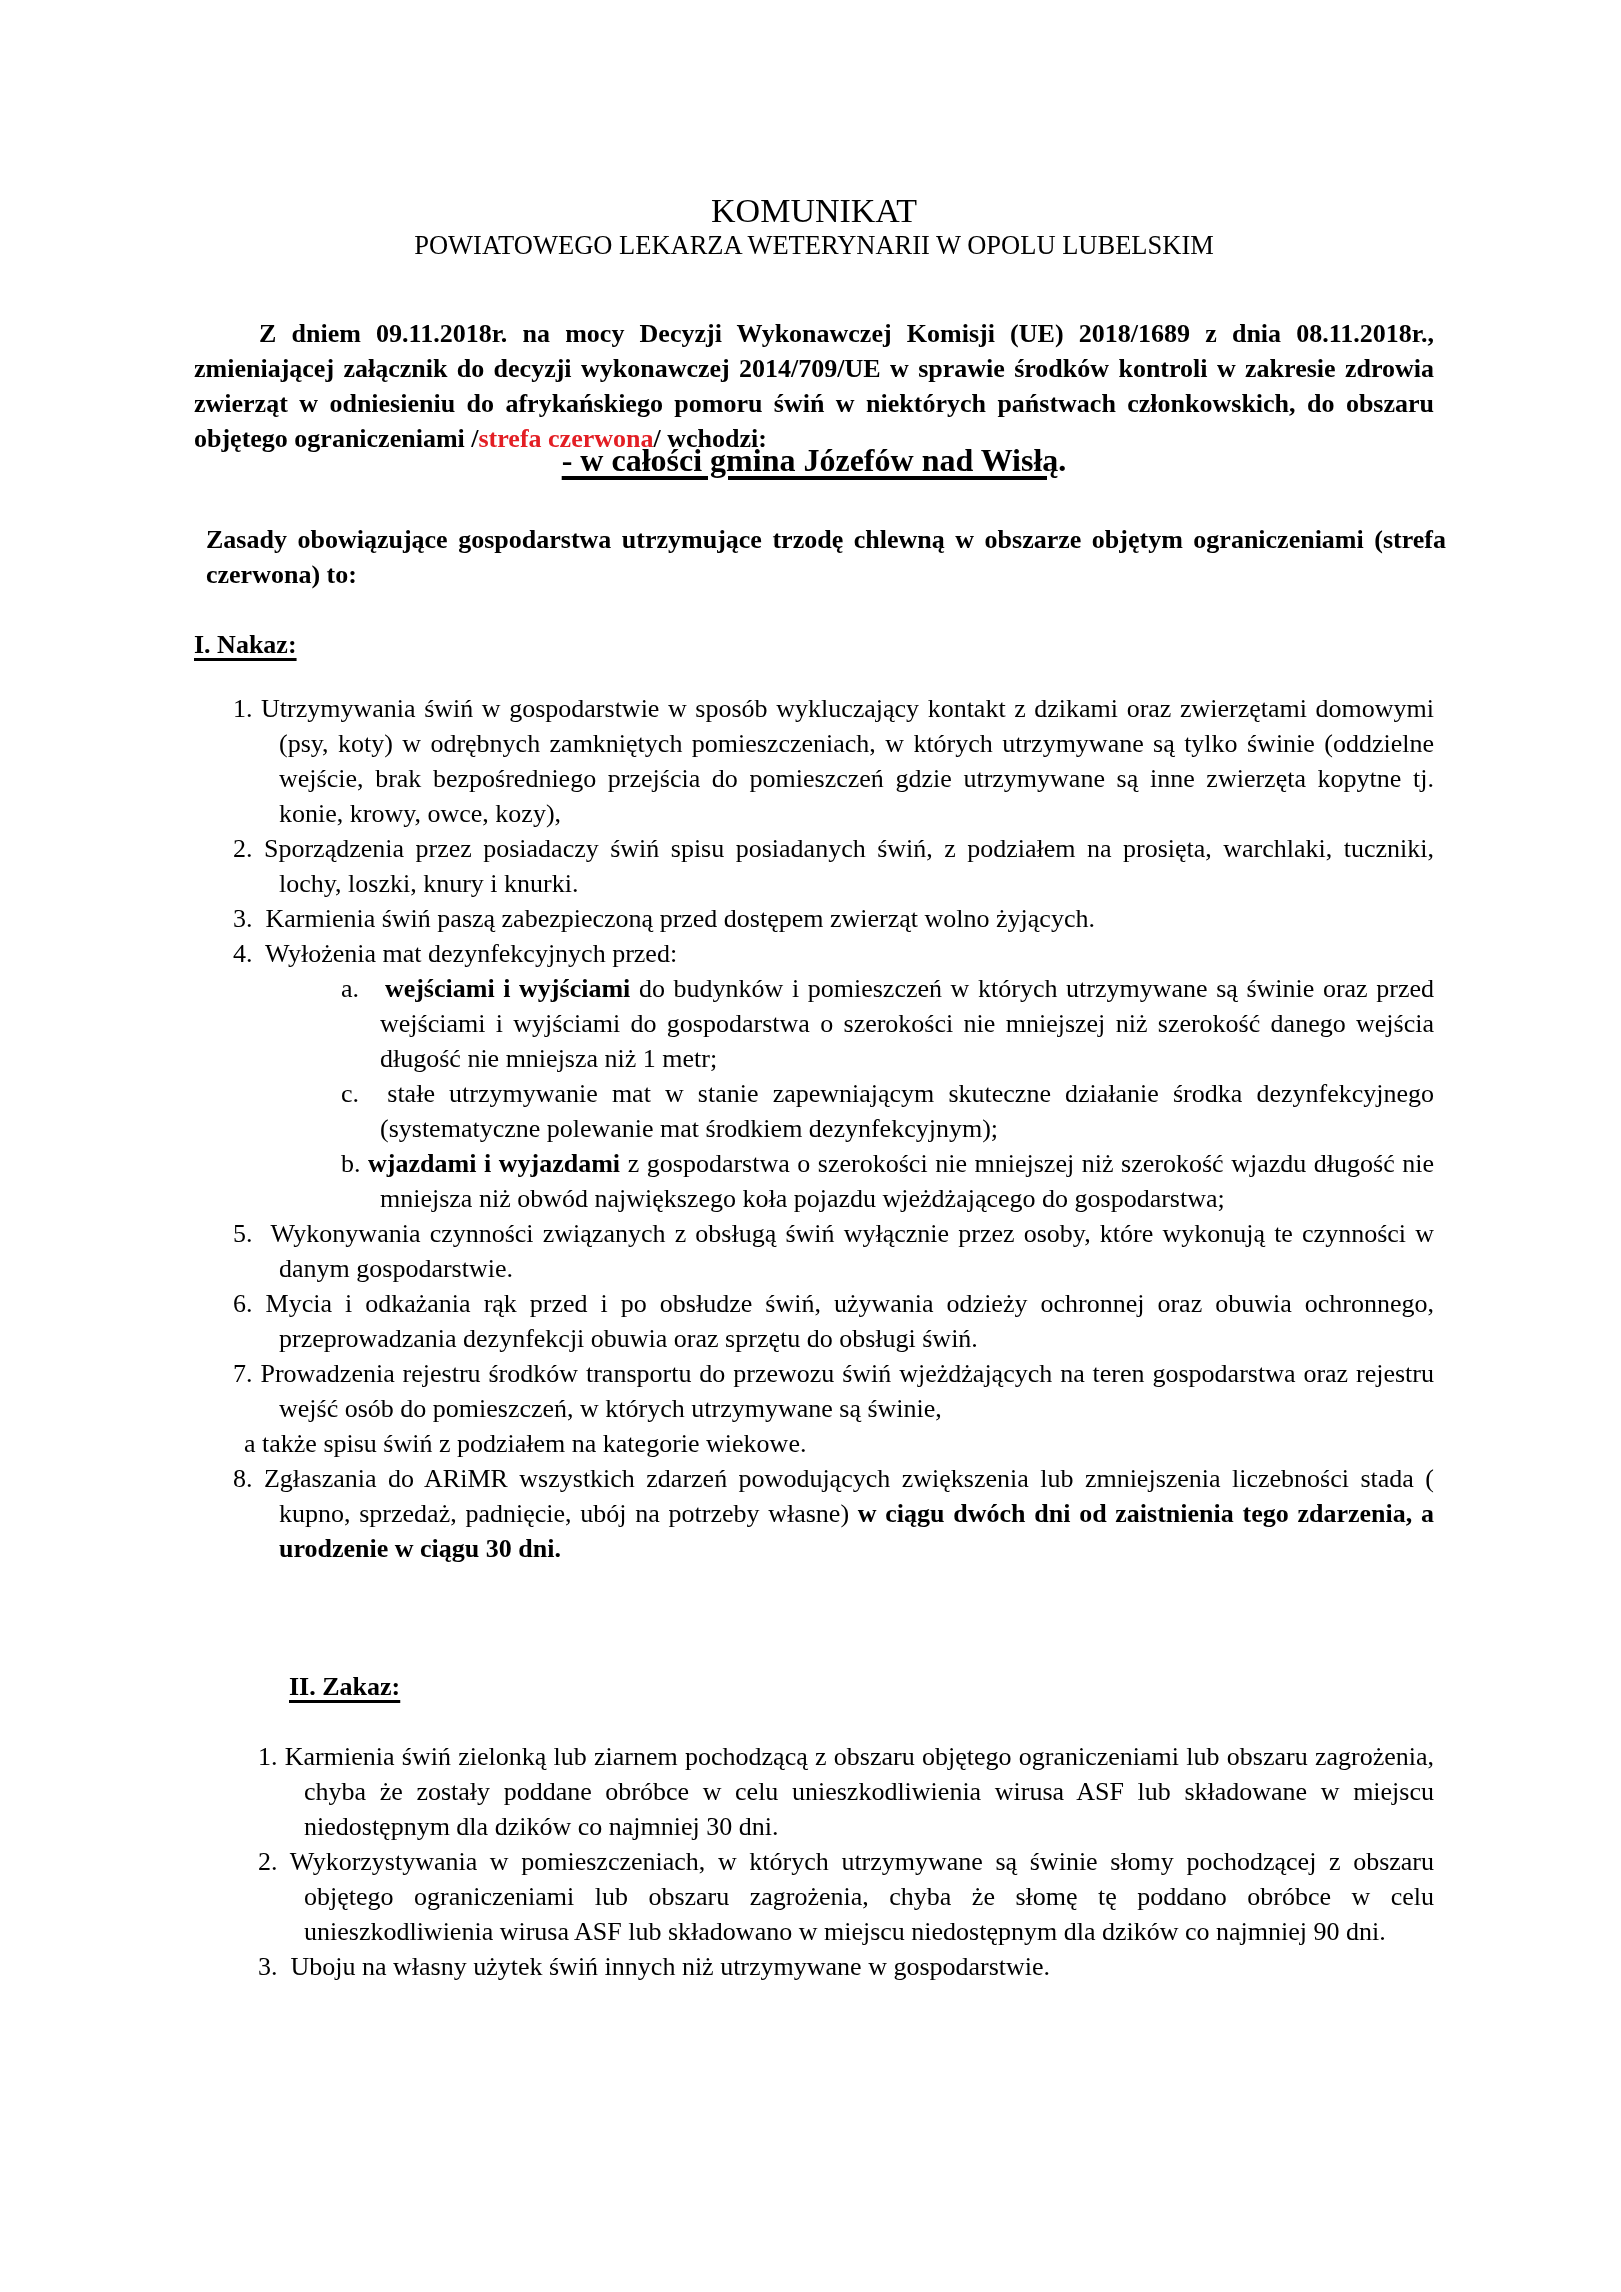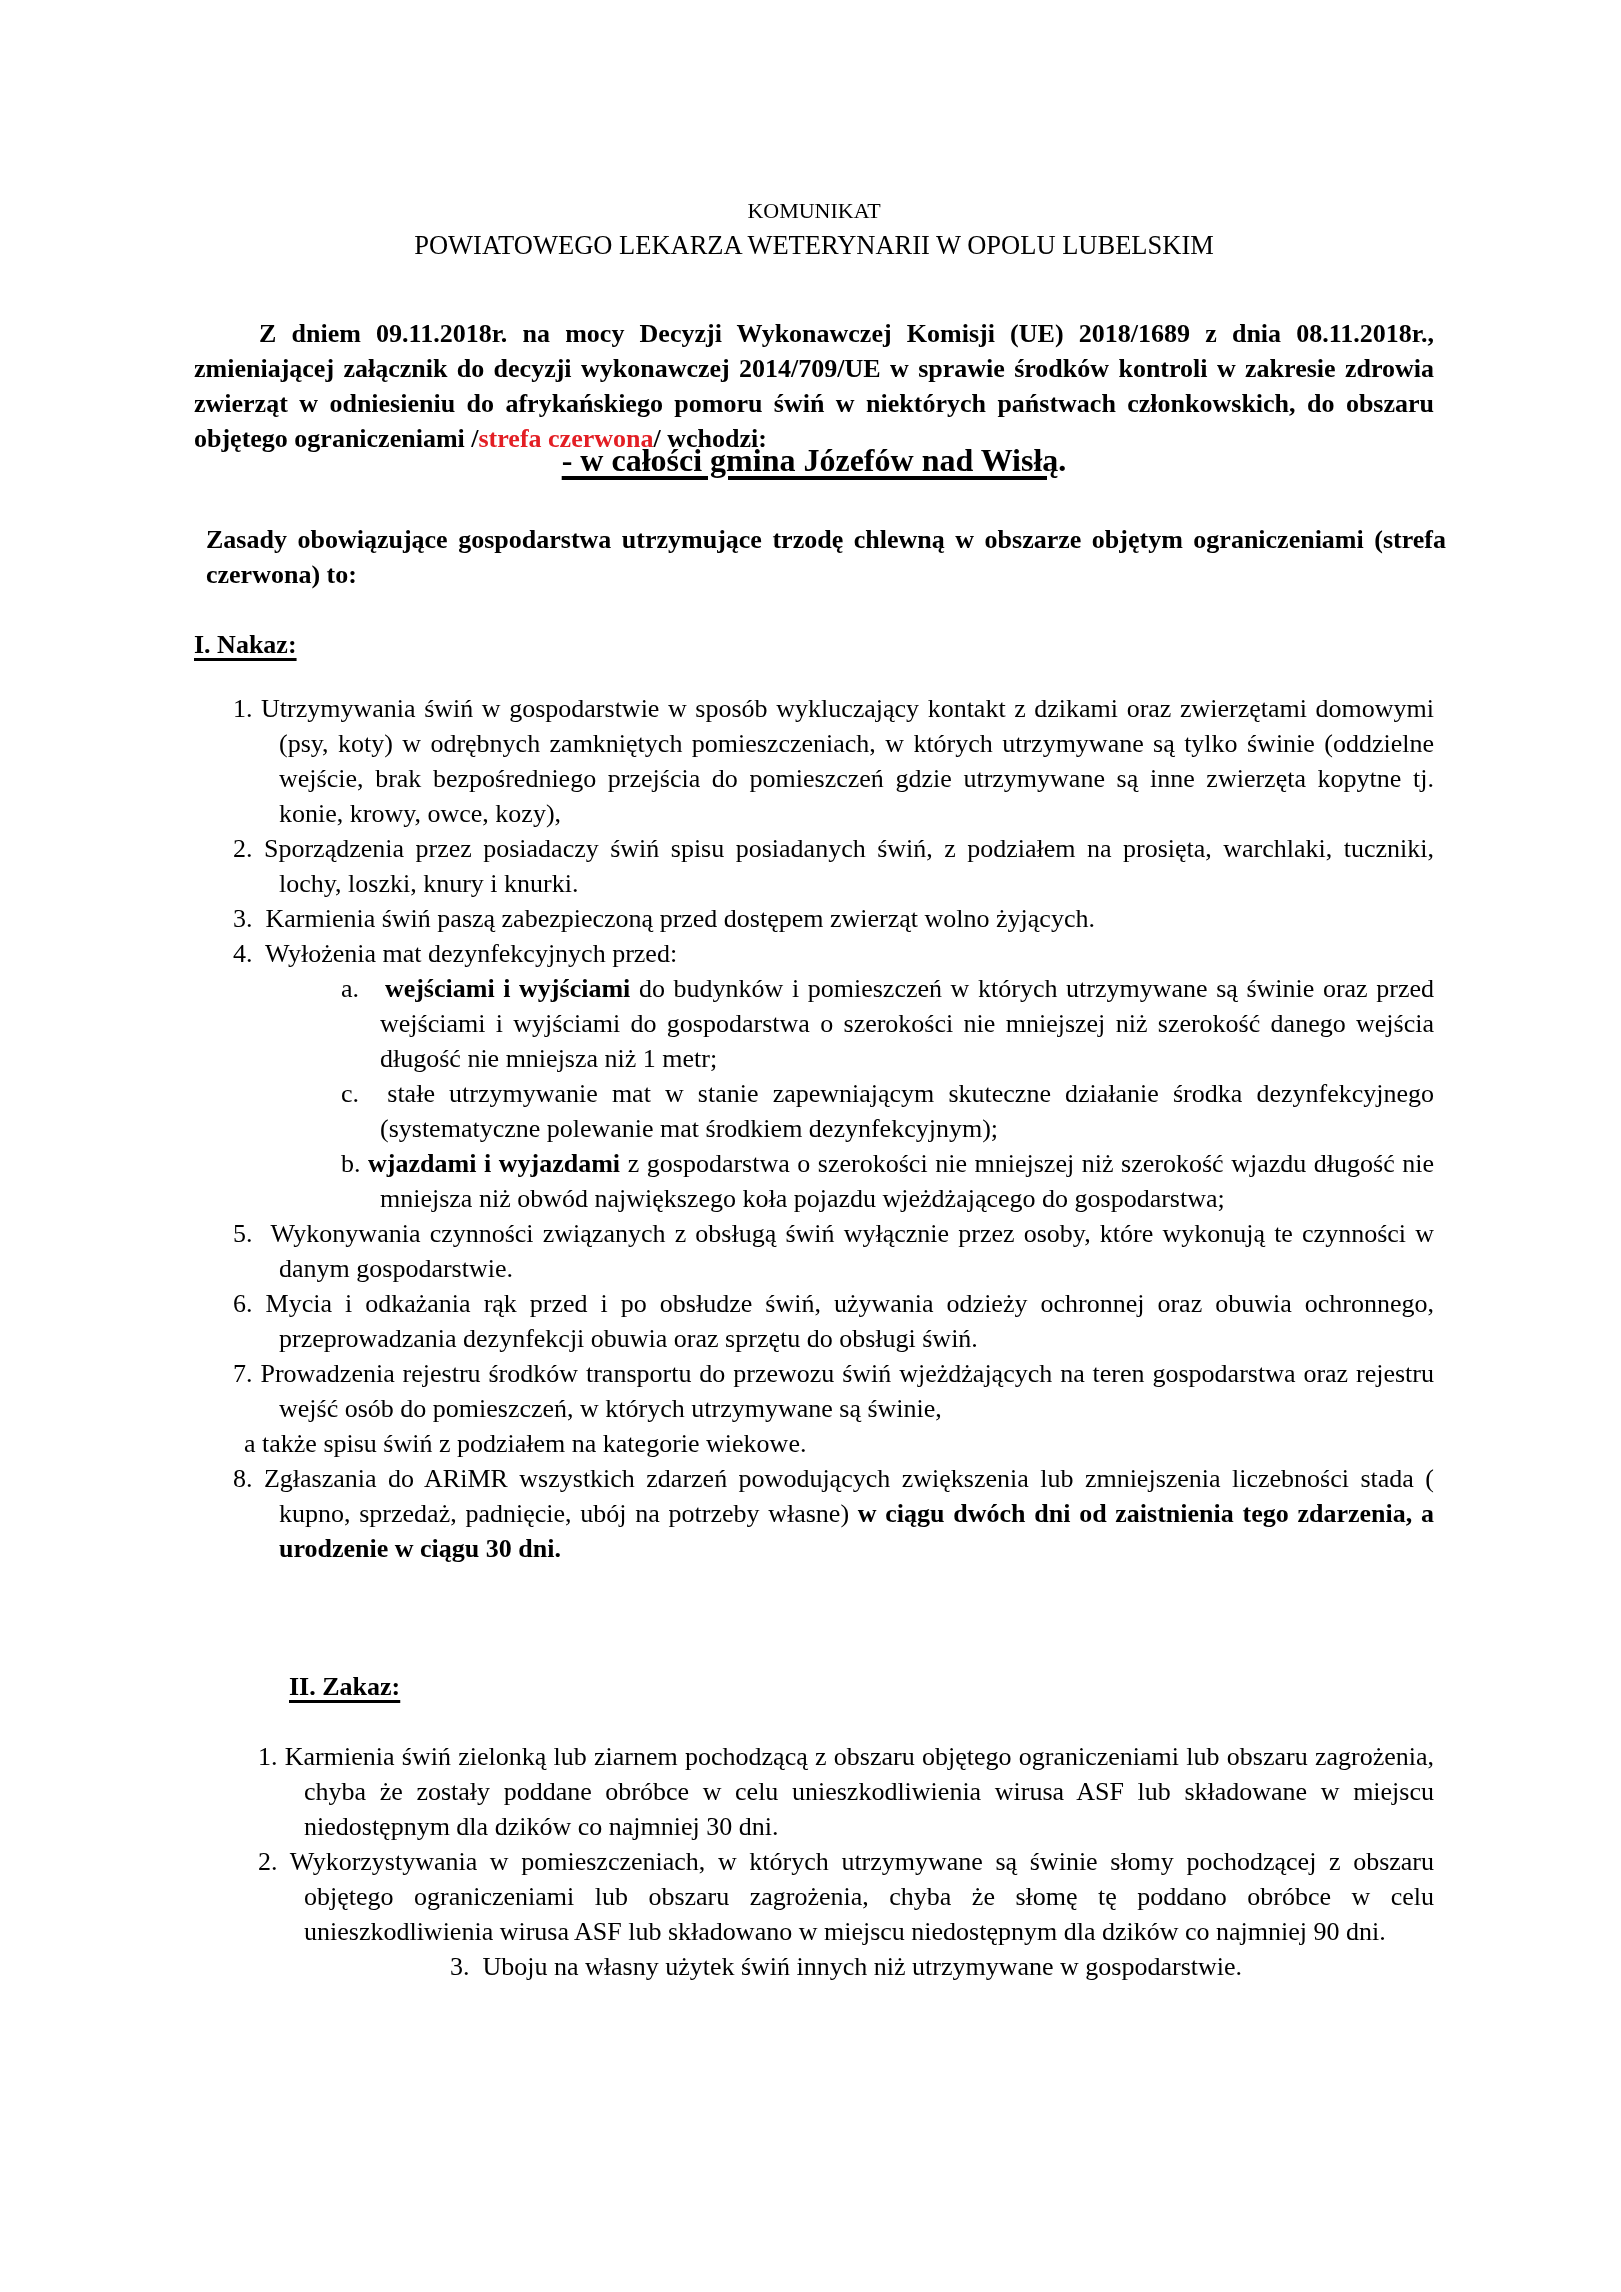--- a/index.html
+++ b/index.html
@@ -2,38 +2,38 @@
 <html><head>
 <meta charset="utf-8">
 <style>
   html, body { margin: 0; padding: 0; background: #ffffff; }
   body { width: 1621px; height: 2293px; position: relative; overflow: hidden;
          font-family: "Liberation Serif", "DejaVu Serif", serif; color: #000; }
   .page { position: absolute; left: 194px; top: 0; width: 1240px; }
   .t { font-size: 26px; line-height: 35px; }
   .center { text-align: center; }
   .just { text-align: justify; }
-  .title1 { position: absolute; top: 194px; left: 0; width: 1240px; font-size: 22px; line-height: 34px; }
+  .title1 { position: absolute; top: 194px; left: 0; width: 1240px; font-size: 34px; line-height: 34px; }
   .title2 { position: absolute; top: 228px; left: 0; width: 1240px; font-size: 26.5px; line-height: 34px; }
   .intro { position: absolute; top: 298px; left: 0; width: 1240px; font-weight: bold; text-indent: 65px; margin-top: 18px; }
   .red { color: #e31e24; }
   .gmina { position: absolute; top: 437px; left: 0; width: 1240px; font-size: 32px; line-height: 47px; font-weight: bold; }
   .gmina span.u { text-decoration: underline; text-decoration-thickness: 3.9px; text-underline-offset: 4.9px; }
   .rules { position: absolute; top: 522px; left: 12px; width: 1240px; font-weight: bold; }
   .sec1 { position: absolute; top: 627px; left: 0; font-weight: bold; text-decoration: underline; text-decoration-thickness: 2.9px; text-underline-offset: 4.9px; }
   .list1 { position: absolute; top: 662px; left: 0; width: 1240px; margin-top: 29px; }
   .item { position: relative; padding-left: 85px; text-indent: -46px; text-align: justify; }
   .item.nojust { text-align: left; }
   .sub { position: relative; padding-left: 186px; text-indent: -39px; text-align: justify; }
   .plain { padding-left: 50px; }
   .b { font-weight: bold; }
   .sec2 { position: absolute; top: 1669px; left: 95px; font-weight: bold; text-decoration: underline; text-decoration-thickness: 2.9px; text-underline-offset: 4.9px; }
   .list2 { position: absolute; top: 1739px; left: 0; width: 1240px; }
   .item2 { position: relative; padding-left: 110px; text-indent: -46px; text-align: justify; }
-  .item2.nojust { text-align: center; }
+  .item2.nojust { text-align: left; }
 </style>
 </head>
 <body>
 
 <div class="page">
 
   <div class="title1 center">KOMUNIKAT</div>
   <div class="title2 center">POWIATOWEGO LEKARZA WETERYNARII W OPOLU LUBELSKIM</div>
 
   <div class="intro t just"><span>Z dniem 09.11.2018r. na mocy Decyzji Wykonawczej Komisji (UE) 2018/1689 z dnia 08.11.2018r., zmieniającej załącznik do decyzji wykonawczej 2014/709/UE w sprawie środków kontroli w zakresie zdrowia zwierząt w odniesieniu do afrykańskiego pomoru świń w niektórych państwach członkowskich, do obszaru objętego ograniczeniami /</span><span class="red" style="color: rgb(227, 30, 36);">strefa czerwona</span><span>/ wchodzi:</span></div>

